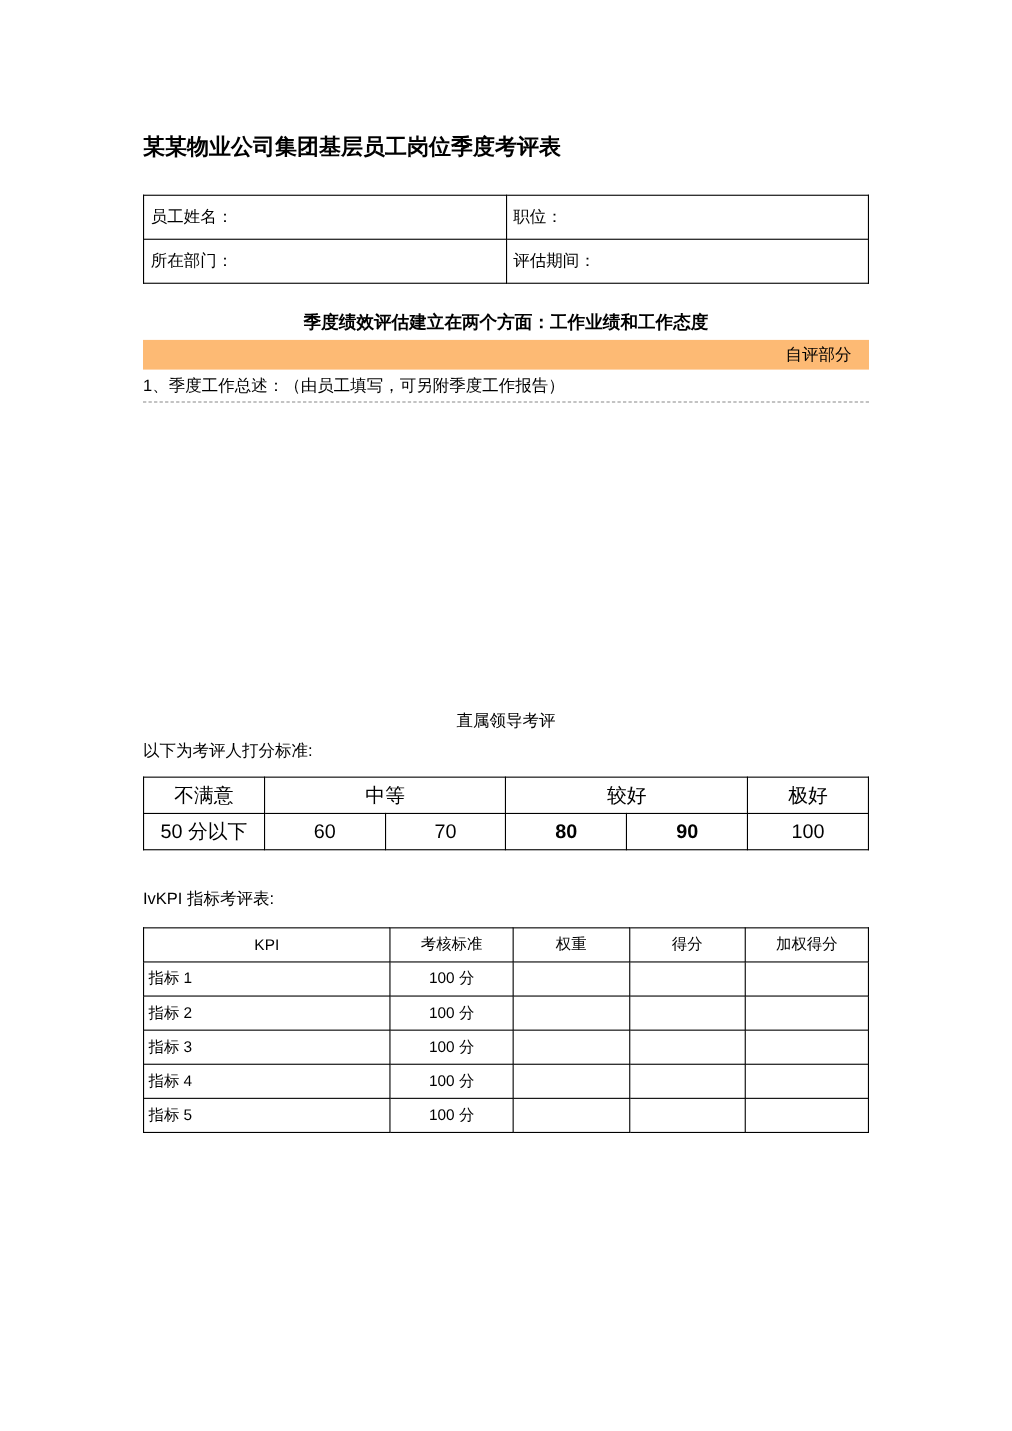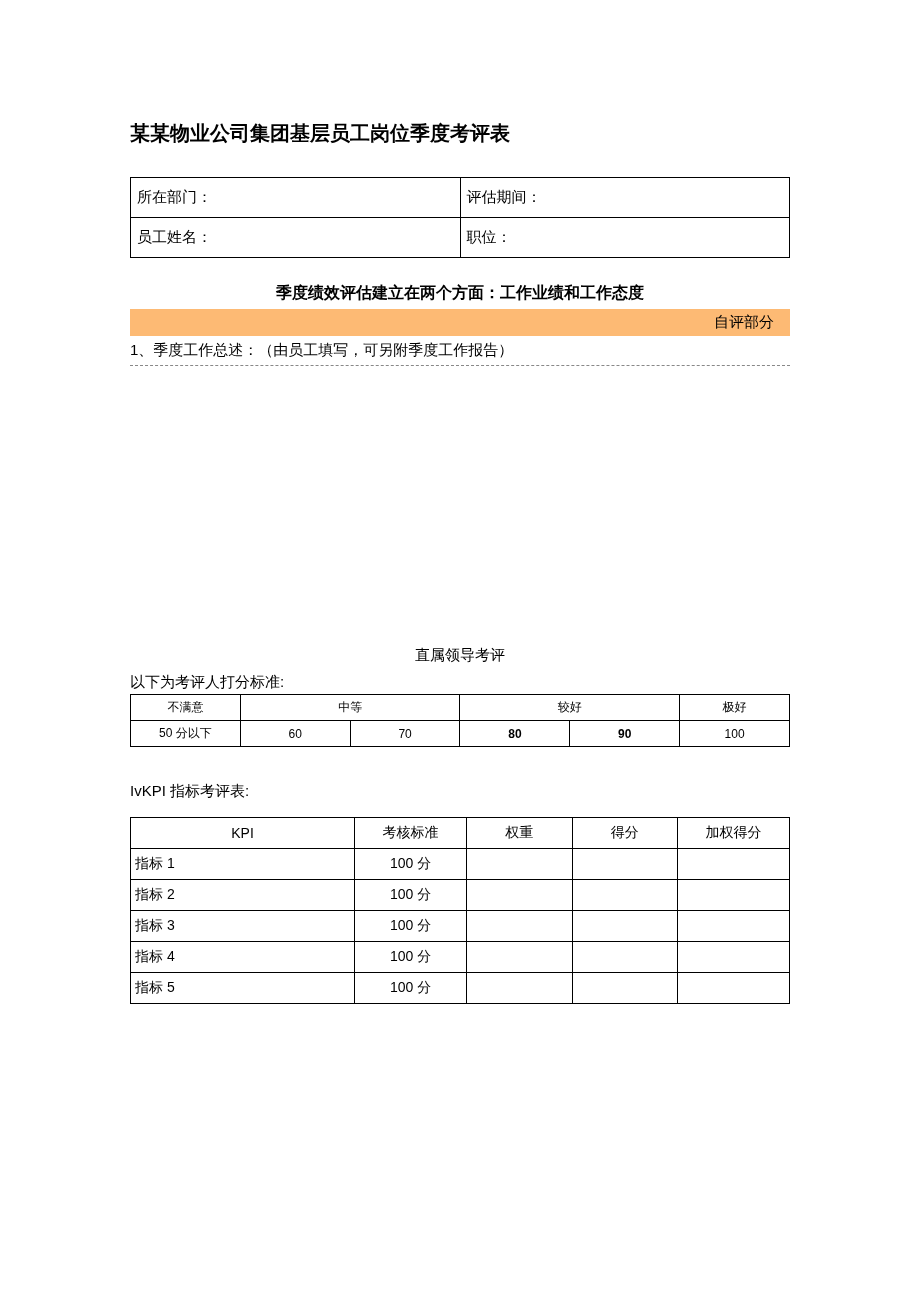--- a/index.html
+++ b/index.html
@@ -42,30 +42,30 @@
       border-bottom: 1px dashed #888;
       margin-bottom: 280px;
     }
     .leader-title {
       text-align: center;
       font-size: 15px;
       margin-bottom: 8px;
     }
     .standard-label {
       font-size: 15px;
-      margin-bottom: 2px;
+      margin-bottom: 14px;
     }
     .score-table, .kpi-table {
       width: 100%;
       table-layout: fixed;
     }
     .score-table td, .score-table th {
       border: 1px solid #000;
       text-align: center;
-      font-size: 12px;
+      font-size: 18px;
       padding: 4px 0;
       font-weight: normal;
     }
     .score-table .bold { font-weight: bold; }
     .kpi-label {
       font-size: 15px;
       margin-top: 35px;
       margin-bottom: 16px;
     }
     .kpi-table th, .kpi-table td {
@@ -78,26 +78,26 @@
     .kpi-table th { font-weight: normal; }
   </style>
 </head>
 <body>
 
 <h1 class="page-title">某某物业公司集团基层员工岗位季度考评表</h1>
 
 <table class="info-table">
   <tbody>
       <tr>
+    <td class="left">员工姓名：</td>
+    <td>职位：</td>
+  </tr>
+  <tr>
     <td class="left">所在部门：</td>
     <td>评估期间：</td>
-  </tr>
-  <tr>
-    <td class="left">员工姓名：</td>
-    <td>职位：</td>
   </tr>
 </tbody>
   </table>
 
 <div class="subtitle">季度绩效评估建立在两个方面：工作业绩和工作态度</div>
 
 <div class="self-eval-header">自评部分</div>
 
 <div class="instruction">1、季度工作总述：（由员工填写，可另附季度工作报告）</div>
 

